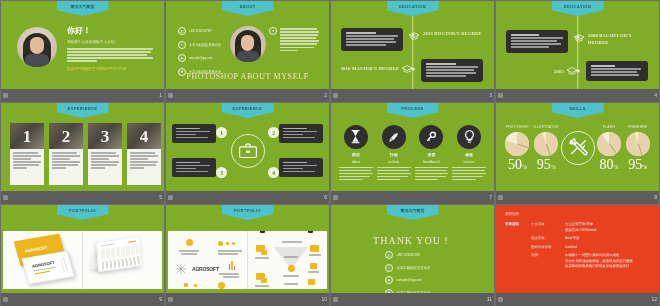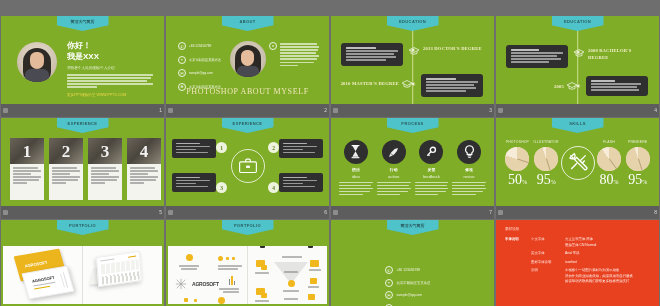--- a/index.html
+++ b/index.html
@@ -8,21 +8,21 @@
     background: #6e6e6e;
     font-family: "Liberation Sans", sans-serif;
     overflow: hidden;
   }
   .grid {
     width: 660px; height: 306px;
     display: grid;
     grid-template-columns: repeat(4, 165px);
     grid-template-rows: repeat(3, 102px);
   }
-  .cell { position: relative; width: 165px; height: 102px; padding: 1px; margin-top: 15px; }
+  .cell { position: relative; width: 165px; height: 102px; padding: 1px; }
   .slide {
     position: relative;
     width: 100%; height: 88px;
     overflow: hidden;
     background: #7fad28;
   }
   .footer {
     position: relative;
     height: 13px;
     background: #5d5d5d;
@@ -278,21 +278,20 @@
       <div class="banner">
         <span class="banner-label cn">简洁大气简历</span>
       </div>
       <div class="s1-photo">
         <span class="hair"></span>
         <span class="face"></span>
         <span class="body"></span>
       </div>
       <div class="s1-txt">
         <div class="s1-h1">你好！</div>
-        <div class="s1-h2">我是XXX</div>
         <div class="s1-sub">求职者个人简历模板/个人介绍</div>
         <div class="s1-body">
           <span class="tline" style="width:86px"></span>
           <span class="tline" style="width:84px"></span>
           <span class="tline" style="width:80px"></span>
           <span class="tline" style="width:86px"></span>
           <span class="tline" style="width:30px"></span>
         </div>
         <div class="s1-url">更多PPT模板请至 WWW.PPTX.COM</div>
       </div>
@@ -799,20 +798,21 @@
       <span class="fico"></span>
       <span class="pnum">10</span>
     </div>
   </div>
 
   <div class="cell">
     <div class="slide">
       <div class="banner">
         <span class="banner-label cn">简洁大气简历</span>
       </div>
+      <div class="ty-title">THANK YOU！</div>
       <div class="ty-list">
         <div class="ty-item">
           <span class="ico-circle">✆</span>
           <span class="txt">+86 123456789</span>
         </div>
         <div class="ty-item">
           <span class="ico-circle">⌖</span>
           <span class="txt">北京市朝阳区某某街道</span>
         </div>
         <div class="ty-item">

